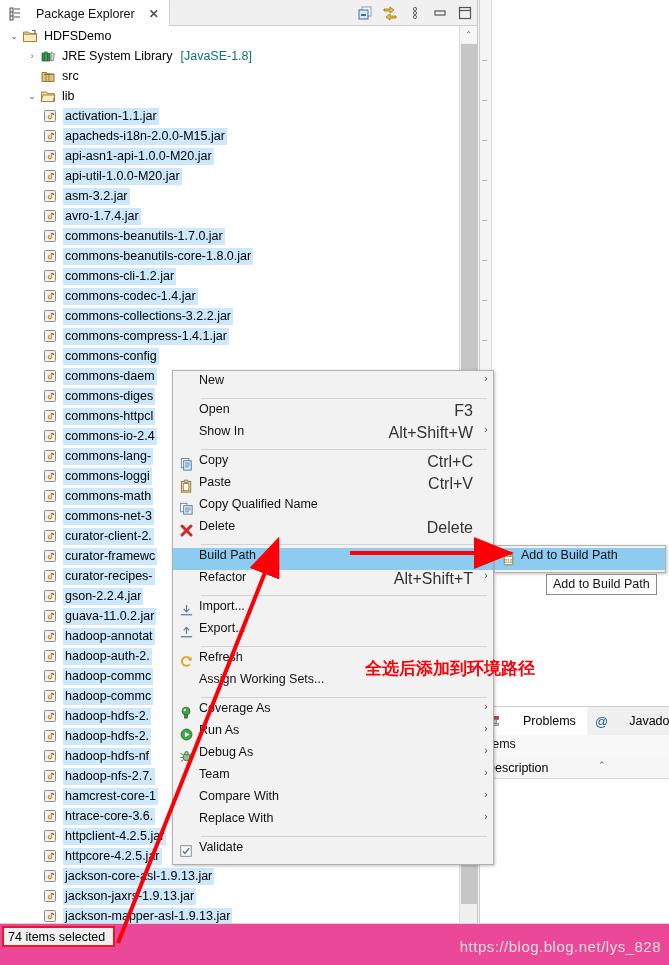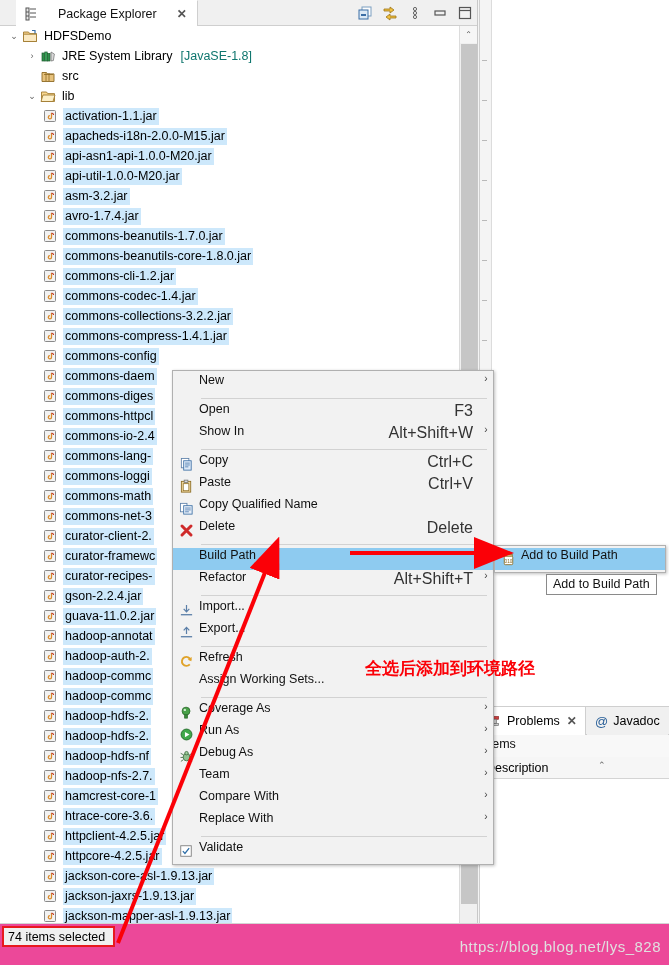--- a/index.html
+++ b/index.html
@@ -27,27 +27,27 @@
     border-right: 1px solid #c8c8c8;
   }
   .view-tabbar {
     position: relative;
     height: 26px;
     background: #f0f0f0;
     border-bottom: 1px solid #cfcfcf;
   }
   .view-tab {
     position: absolute;
-    left: 16px; top: 0;
+    left: 0; top: 0;
     height: 26px;
     padding: 0 10px 0 8px;
     background: #ffffff;
     border-right: 1px solid #cfcfcf;
     border-top: 1px solid #ffffff;
-    display: flex; align-items: center; gap: 18px;
+    display: flex; align-items: center; gap: 12px;
     font-size: 12.5px;
   }
   .tab-title { color: #111; white-space: nowrap; }
   .tab-close {
     color: #555; font-size: 12px; font-weight: bold;
     margin-left: 2px; line-height: 1;
   }
   .view-toolbar {
     position: absolute;
     right: 4px; top: 0; height: 26px;
@@ -129,21 +129,21 @@
     background: #f8f8f8;
     border-left: 1px solid #cfcfcf;
     border-top: 1px solid #cfcfcf;
   }
   .pp-tabs {
     position: relative; height: 28px; background: #f0f0f0;
     border-bottom: 1px solid #cfcfcf;
   }
   .pp-tab {
     position: absolute; top: 0; height: 28px;
-    display: flex; align-items: center; gap: 5px;
+    display: flex; align-items: center; gap: 21px;
     padding: 0 8px; font-size: 12.5px; white-space: nowrap;
   }
   .pp-tab.active { background: #ffffff; border-right: 1px solid #cfcfcf; }
   .pp-tab.inactive { background: #f0f0f0; }
   .pp-count {
     position: absolute; left: 6px; top: 30px;
     font-size: 12.5px; color: #111;
   }
   .pp-colhdr {
     position: absolute; left: 0; top: 50px;

